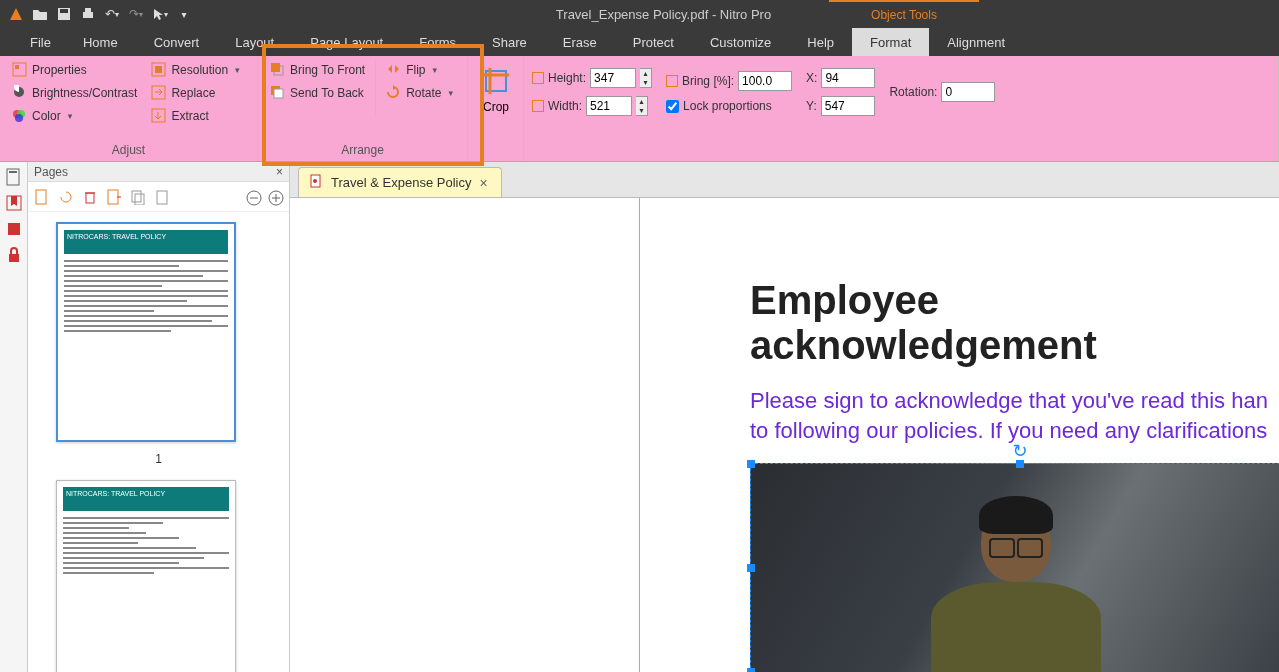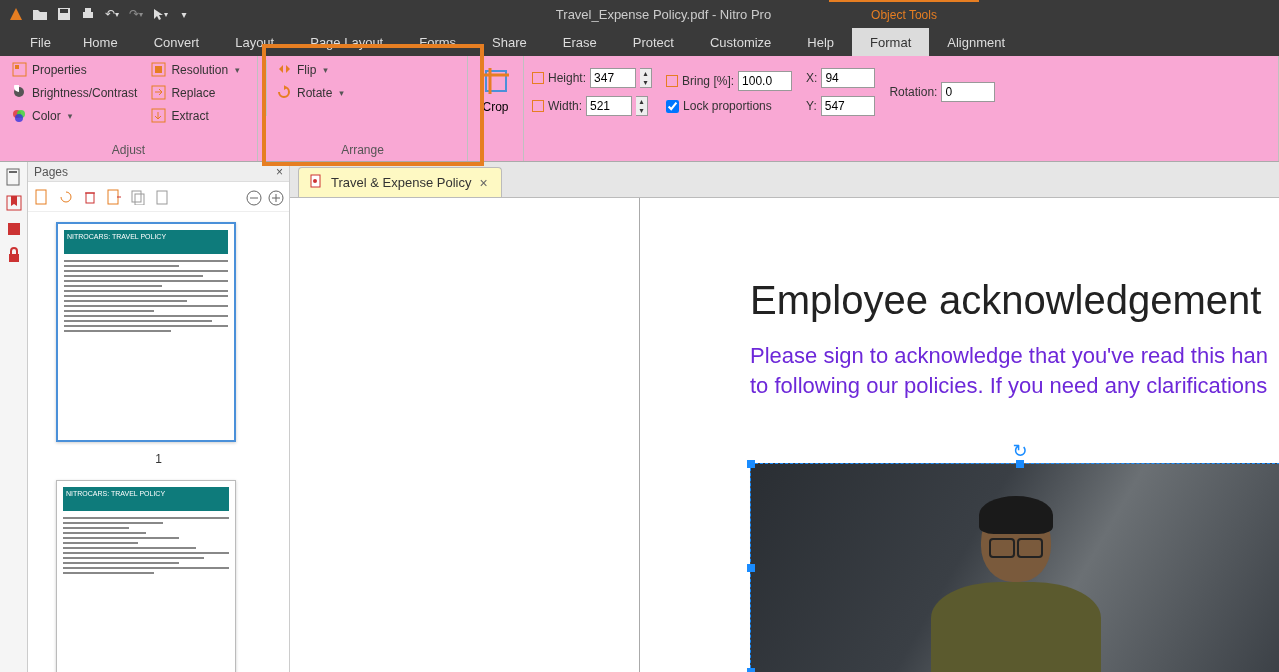--- a/index.html
+++ b/index.html
@@ -58,21 +58,21 @@
 .thumb-label { text-align: center; font-size: 12px; color: #333; margin-bottom: 14px; }
 
 
 .docarea { flex: 1; background: #f0f0f0; display: flex; flex-direction: column; }
 .tabbar { height: 36px; background: #e6e6e6; display: flex; align-items: flex-end; padding-left: 8px; border-bottom: 1px solid #bbb; }
 .doc-tab { height: 30px; background: #fef9c3; border: 1px solid #bbb; border-bottom: none; border-radius: 4px 4px 0 0; padding: 0 10px; display: flex; align-items: center; gap: 8px; font-size: 13px; color: #333; }
 .doc-tab .tx { width: 12px; font-size: 14px; color: #666; cursor: pointer; }
 .doc-canvas { flex: 1; background: #555; display: flex; position: relative; overflow: hidden; }
 .page-gap { width: 350px; background: #fff; border-right: 1px solid #aaa; }
 .page-content { flex: 1; background: #fff; padding: 80px 0 0 110px; position: relative; }
-.page-content h1 { font-size: 40px; font-weight: 400; color: #222; margin-bottom: 18px; font-family: Arial; }
+.page-content h1 { font-size: 40px; font-weight: 700; color: #222; margin-bottom: 18px; font-family: Arial; }
 .page-content p { font-size: 22px; color: #6d28d9; line-height: 1.35; font-family: Arial; }
 .selected-img { position: absolute; left: 110px; top: 265px; width: 540px; height: 210px; background: linear-gradient(120deg,#2a2e33 0%, #3a3f45 40%, #6b7074 60%, #3a3f45 100%); border: 1px dashed #1a8cff; }
 .sel-handle { position: absolute; width: 8px; height: 8px; background: #1a8cff; }
 .rotate-handle { position: absolute; left: 50%; top: -24px; transform: translateX(-50%); color: #1a8cff; font-size: 18px; }
 .person { position: absolute; left: 160px; top: 28px; width: 200px; height: 180px; }
 .head { width: 70px; height: 80px; background: #7a5a3c; border-radius: 50% 50% 45% 45%; position: absolute; left: 70px; top: 10px; }
 .hair { width: 74px; height: 38px; background: #1a1a1a; border-radius: 50% 50% 20% 20%; position: absolute; left: 68px; top: 4px; }
 .glasses { position: absolute; left: 78px; top: 46px; width: 54px; height: 16px; }
 .glasses::before, .glasses::after { content:''; position:absolute; width:22px; height:16px; border:2px solid #222; border-radius:4px; }
 .glasses::after { right:0; }
@@ -192,20 +192,36 @@
               </svg></span>
             <span>Extract</span>
           </div>
       </div>
     </div>
     <div class="group-label">Adjust</div>
   </div>
 
   <div class="ribbon-group" style="width:210px">
     <div class="group-content">
+      <div class="col">
+        <div class="rbtn">
+            <span class="ic"><svg width="15" height="15">
+                <rect x="4" y="4" width="9" height="9" fill="none" stroke="#999"></rect>
+                <rect x="1" y="1" width="9" height="9" fill="#e67e22"></rect>
+              </svg></span>
+            <span>Bring To Front</span>
+          </div>
+        <div class="rbtn">
+            <span class="ic"><svg width="15" height="15">
+                <rect x="1" y="1" width="9" height="9" fill="#e67e22"></rect>
+                <rect x="4" y="4" width="9" height="9" fill="#fff" stroke="#999"></rect>
+              </svg></span>
+            <span>Send To Back</span>
+          </div>
+      </div>
       <div style="width:1px;background:#c0c0c0;height:56px"></div>
       <div class="col">
         <div class="rbtn">
             <span class="ic"><svg width="15" height="15">
                 <path d="M2 7 L6 3 L6 11 Z M13 7 L9 3 L9 11 Z" fill="#e67e22"></path>
               </svg></span>
             <span>Flip</span>
             <span class="dd">▾</span>
           </div>
         <div class="rbtn">
@@ -214,21 +230,21 @@
                 <path d="M7 0 L10 3 L7 5 Z" fill="#e67e22"></path>
               </svg></span>
             <span>Rotate</span>
             <span class="dd">▾</span>
           </div>
       </div>
     </div>
     <div class="group-label">Arrange</div>
   </div>
 
-  <div class="ribbon-group" style="width:56px;align-items:center">
+  <div class="ribbon-group" style="width:56px;align-items:flex-start">
     <div class="big-btn">
       <div class="bic"><svg width="30" height="30">
             <rect x="5" y="5" width="20" height="20" fill="none" stroke="#4a90d9" stroke-width="2"></rect>
             <path d="M2 9 h26 M9 2 v26" stroke="#e67e22" stroke-width="3"></path>
           </svg></div>
       <span>Crop</span>
     </div>
   </div>
 
   <div class="ribbon-group" style="flex:1">

